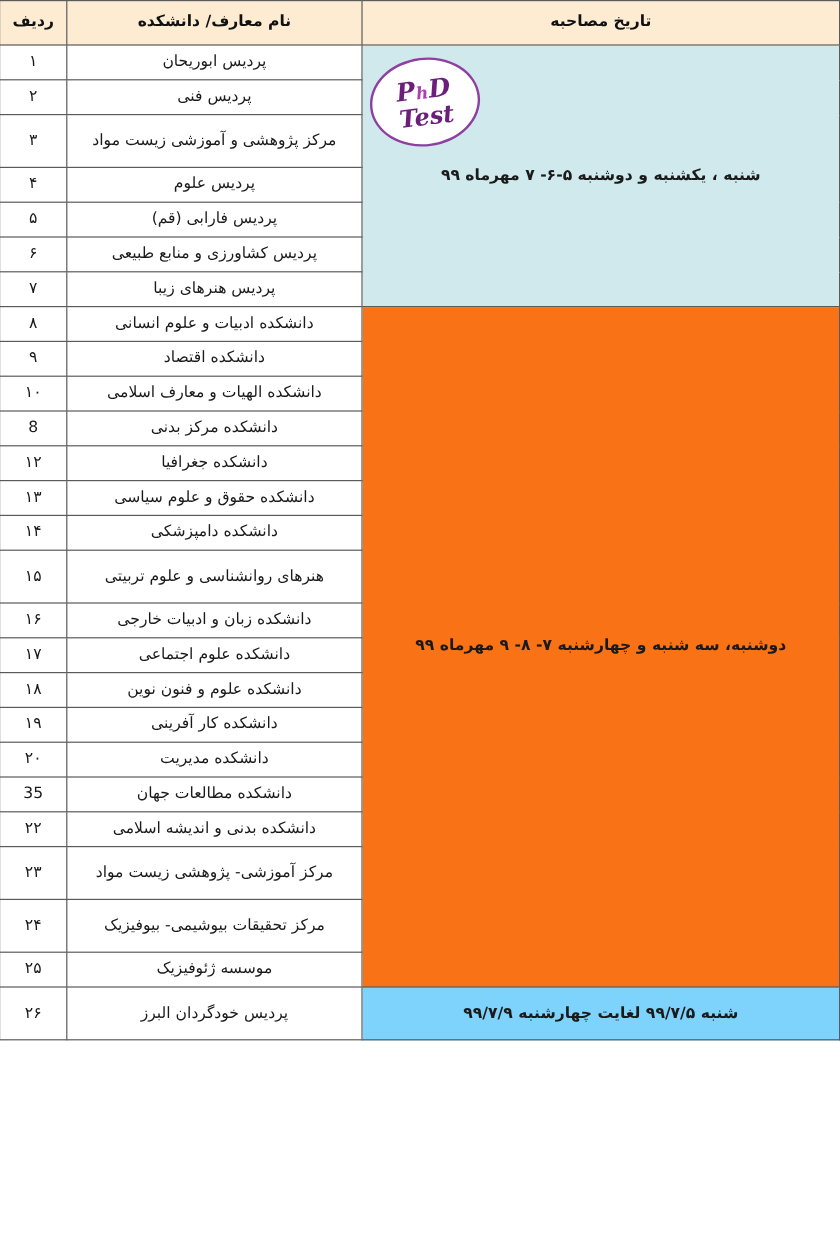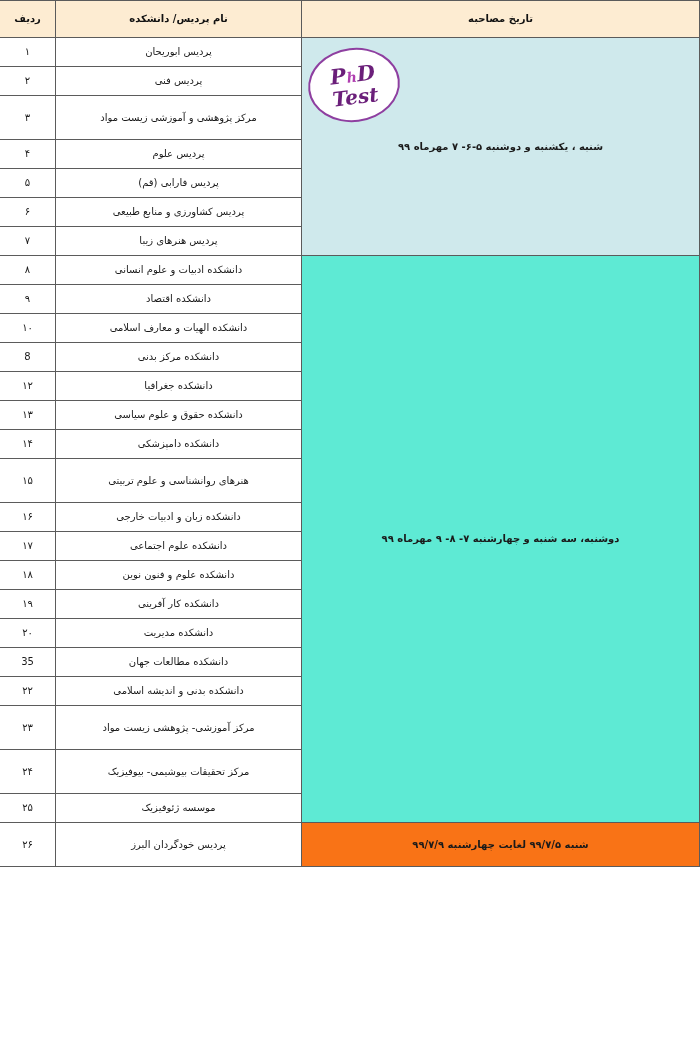--- a/index.html
+++ b/index.html
@@ -24,42 +24,42 @@
     width: 700px;
     border-collapse: collapse;
     table-layout: fixed;
     direction: rtl;
   }
   table.schedule td, table.schedule th {
     border: 1px solid #5b5b5b;
     padding: 0;
     text-align: center;
     vertical-align: middle;
-    font-size: 10px;
+    font-size: 13px;
     line-height: 1.35;
   }
   col.col-date  { width: 398px; }
   col.col-name  { width: 246px; }
   col.col-index { width: 56px; }
 
   thead th {
     background: #fdecd2;
     font-weight: bold;
     font-size: 16px;
     height: 36px;
     color: #111;
   }
   .hdr-date { }
   .hdr-name { }
   .hdr-index { }
 
   
   .grp-1 { background: #cfe9ec; }
-  .grp-2 { background: #5eead4; margin-top: 20px; }
-  .grp-3 { background: #f97316; }
+  .grp-2 { background: #f97316; margin-top: 20px; }
+  .grp-3 { background: #7dd3fc; }
 
   td.name-cell, td.index-cell {
     background: #ffffff;
   }
   td.index-cell {
     font-size: 15px;
   }
   td.name-cell {
     padding: 4px 6px;
     font-size: 14.5px;
@@ -129,21 +129,21 @@
 
   <table class="schedule">
     <colgroup>
       <col class="col-date">
       <col class="col-name">
       <col class="col-index">
     </colgroup>
     <thead>
       <tr>
         <th class="hdr-date">تاریخ مصاحبه</th>
-        <th class="hdr-name">نام پردیس/ دانشکده</th>
+        <th class="hdr-name">نام معارف/ دانشکده</th>
         <th class="hdr-index">ردیف</th>
       </tr>
     </thead>
     <tbody>
 
       <tr class="r">
         <td class="date-cell grp-1" rowspan="7">
           <span class="date-inner">شنبه ، یکشنبه و دوشنبه  ۵-۶- ۷ مهرماه ۹۹</span>
         </td>
         <td class="name-cell">پردیس ابوریحان</td>

